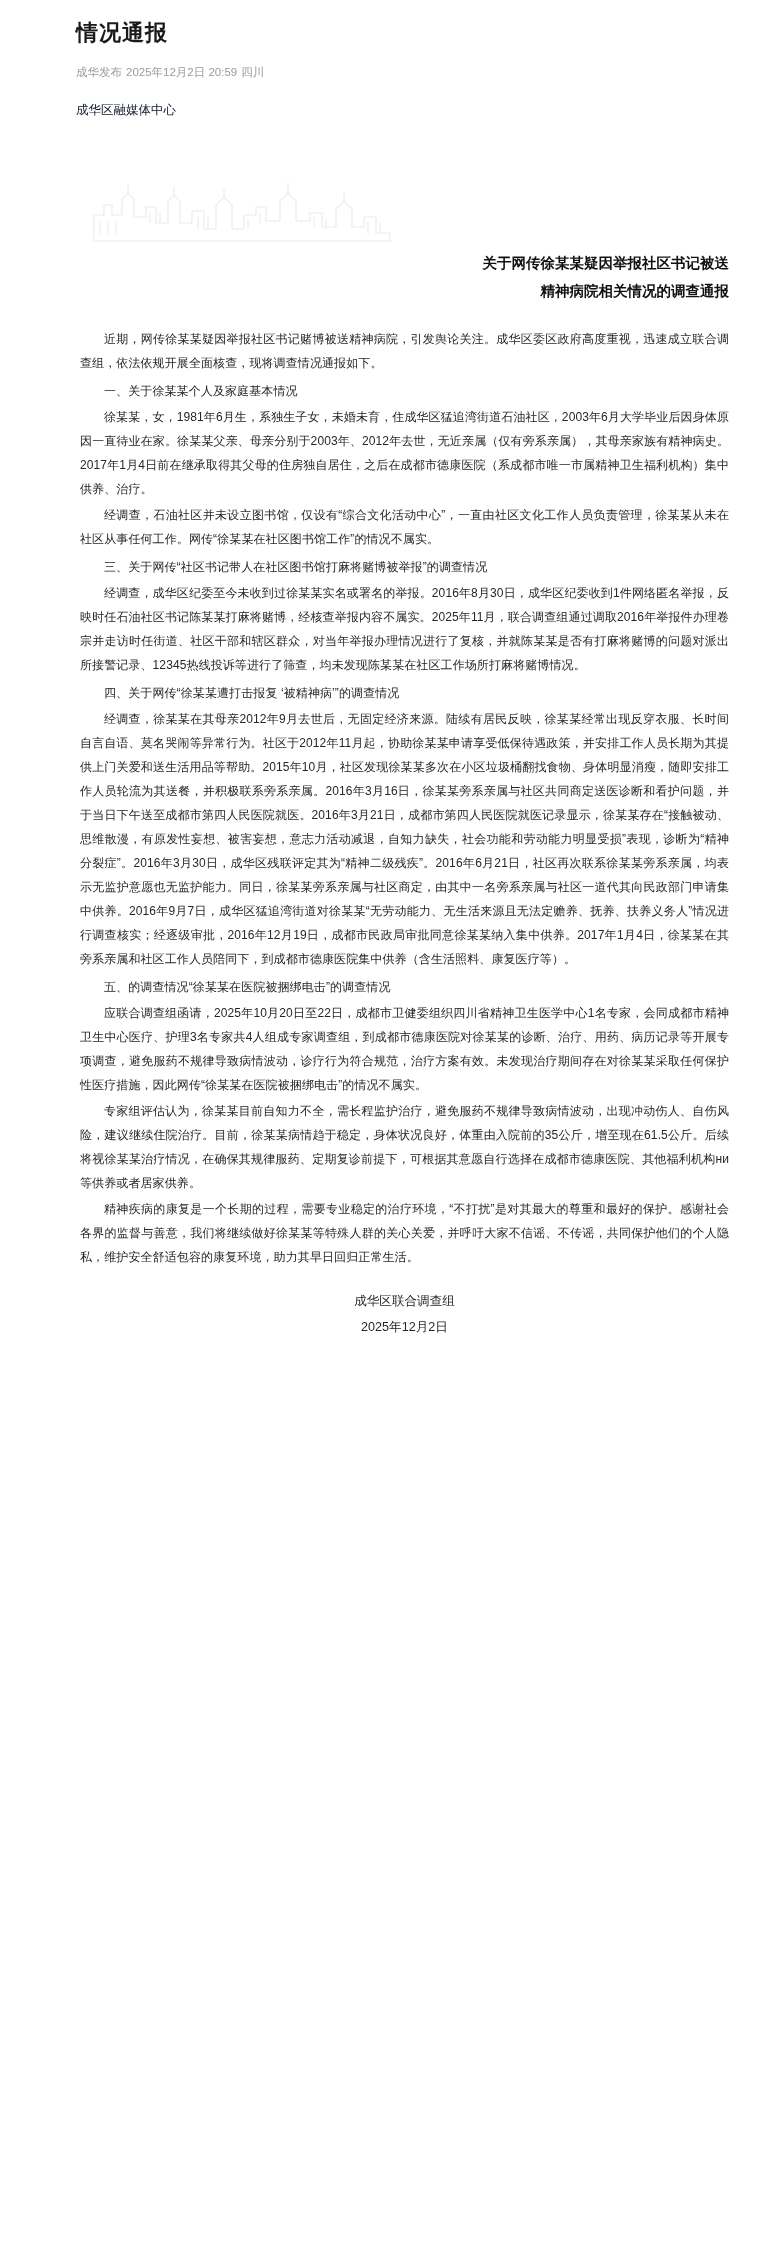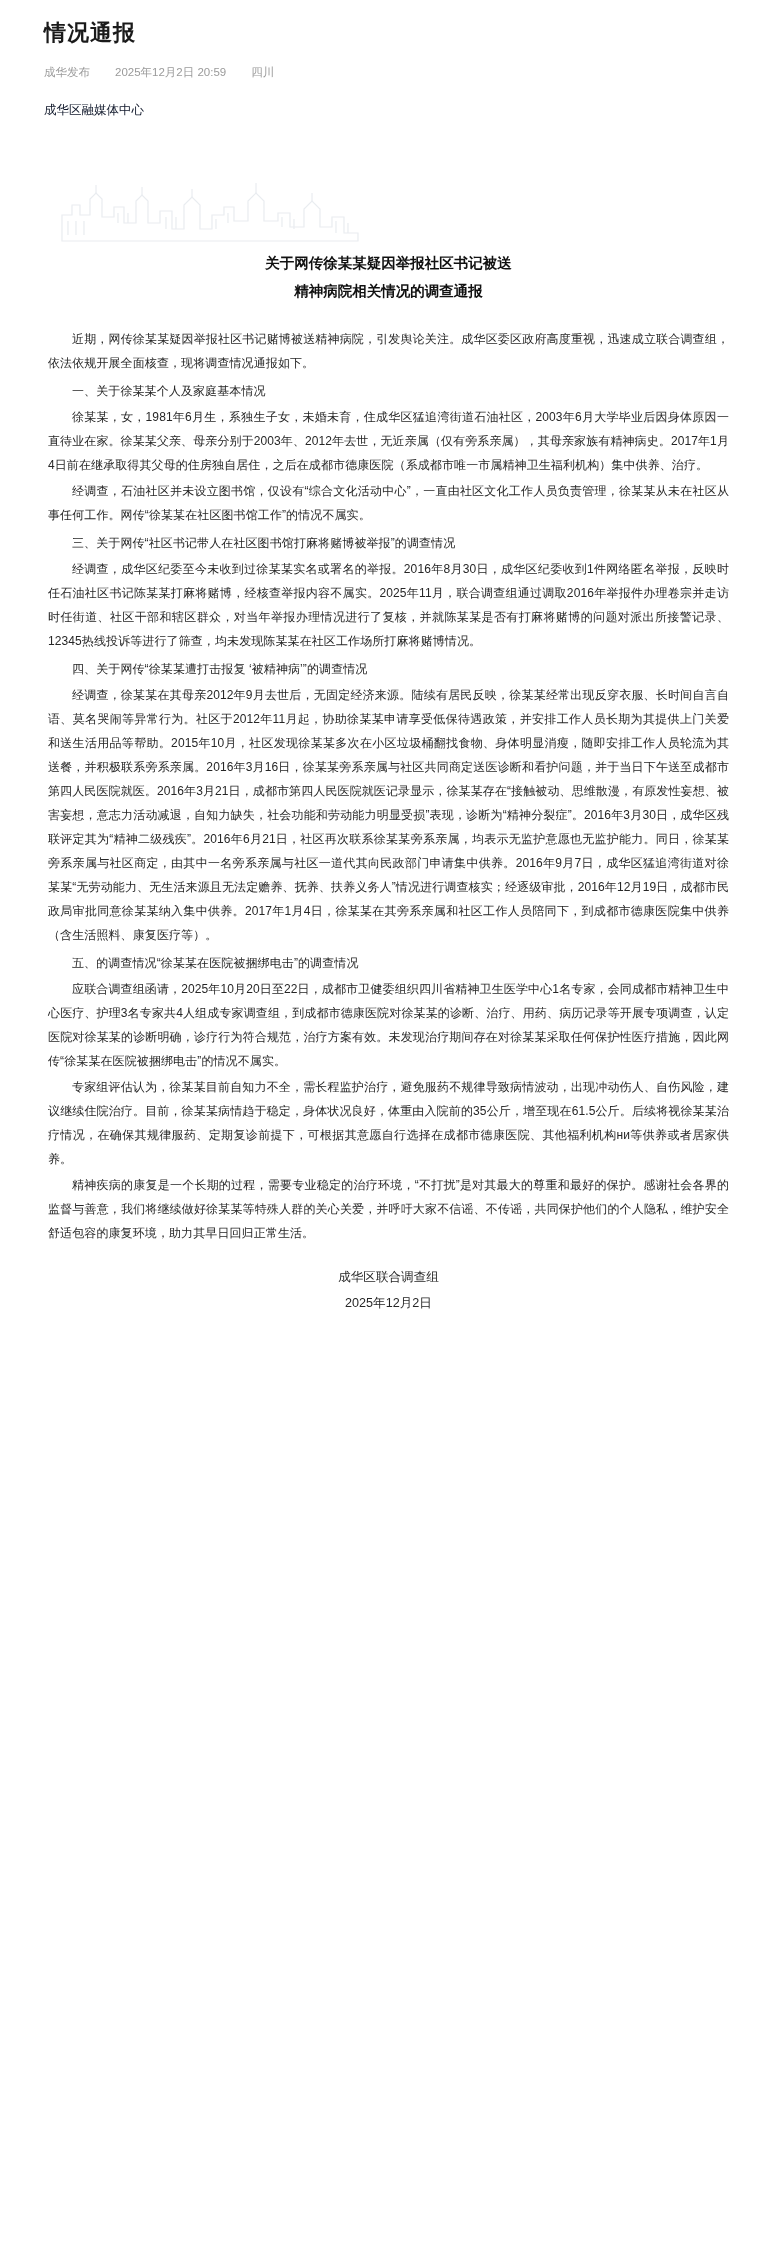--- a/index.html
+++ b/index.html
@@ -13,41 +13,42 @@
     font-family: "Liberation Sans", "DejaVu Sans", sans-serif;
     color: #222;
     -webkit-font-smoothing: antialiased;
   }
   .page {
     width: 777px;
     min-height: 2242px;
     background: #fff;
     position: relative;
     overflow: hidden;
+    padding-left: 32px;
   }
 
   
   .header {
     padding: 18px 44px 0 44px;
   }
   .doc-title {
     font-size: 22px;
     font-weight: bold;
     color: #1a1a1a;
     letter-spacing: 1px;
     margin: 0;
     line-height: 1.4;
   }
   .meta-row {
     margin-top: 16px;
     font-size: 11.5px;
     color: #9a9a9a;
     display: flex;
     align-items: center;
-    gap: 25px;
+    gap: 4px;
   }
   .meta-row span { white-space: nowrap; }
   .publisher-row {
     margin-top: 22px;
     font-size: 12.5px;
     color: #0f172a;
   }
 
   
   .skyline-wrap {
@@ -65,21 +66,21 @@
     padding: 6px 48px 0 48px;
   }
   .article-title {
     text-align: center;
     font-size: 14.5px;
     font-weight: bold;
     color: #111;
     line-height: 1.95;
     margin: 0 0 22px 0;
   }
-  .article-title .line { display: block; }
+  .article-title .line { display: block; text-align: right; }
 
   .article p {
     font-size: 12px;
     line-height: 2.0;
     color: #262626;
     margin: 0 0 2px 0;
     text-align: justify;
     text-indent: 2em;
     letter-spacing: 0.1px;
   }
@@ -140,21 +141,21 @@
 
     <p>近期，网传徐某某疑因举报社区书记赌博被送精神病院，引发舆论关注。成华区委区政府高度重视，迅速成立联合调查组，依法依规开展全面核查，现将调查情况通报如下。</p>
     <p class="section">一、关于徐某某个人及家庭基本情况</p>
     <p>徐某某，女，1981年6月生，系独生子女，未婚未育，住成华区猛追湾街道石油社区，2003年6月大学毕业后因身体原因一直待业在家。徐某某父亲、母亲分别于2003年、2012年去世，无近亲属（仅有旁系亲属），其母亲家族有精神病史。2017年1月4日前在继承取得其父母的住房独自居住，之后在成都市德康医院（系成都市唯一市属精神卫生福利机构）集中供养、治疗。</p>
     <p>经调查，石油社区并未设立图书馆，仅设有“综合文化活动中心”，一直由社区文化工作人员负责管理，徐某某从未在社区从事任何工作。网传“徐某某在社区图书馆工作”的情况不属实。</p>
     <p class="section">三、关于网传“社区书记带人在社区图书馆打麻将赌博被举报”的调查情况</p>
     <p>经调查，成华区纪委至今未收到过徐某某实名或署名的举报。2016年8月30日，成华区纪委收到1件网络匿名举报，反映时任石油社区书记陈某某打麻将赌博，经核查举报内容不属实。2025年11月，联合调查组通过调取2016年举报件办理卷宗并走访时任街道、社区干部和辖区群众，对当年举报办理情况进行了复核，并就陈某某是否有打麻将赌博的问题对派出所接警记录、12345热线投诉等进行了筛查，均未发现陈某某在社区工作场所打麻将赌博情况。</p>
     <p class="section">四、关于网传“徐某某遭打击报复 ‘被精神病’”的调查情况</p>
     <p>经调查，徐某某在其母亲2012年9月去世后，无固定经济来源。陆续有居民反映，徐某某经常出现反穿衣服、长时间自言自语、莫名哭闹等异常行为。社区于2012年11月起，协助徐某某申请享受低保待遇政策，并安排工作人员长期为其提供上门关爱和送生活用品等帮助。2015年10月，社区发现徐某某多次在小区垃圾桶翻找食物、身体明显消瘦，随即安排工作人员轮流为其送餐，并积极联系旁系亲属。2016年3月16日，徐某某旁系亲属与社区共同商定送医诊断和看护问题，并于当日下午送至成都市第四人民医院就医。2016年3月21日，成都市第四人民医院就医记录显示，徐某某存在“接触被动、思维散漫，有原发性妄想、被害妄想，意志力活动减退，自知力缺失，社会功能和劳动能力明显受损”表现，诊断为“精神分裂症”。2016年3月30日，成华区残联评定其为“精神二级残疾”。2016年6月21日，社区再次联系徐某某旁系亲属，均表示无监护意愿也无监护能力。同日，徐某某旁系亲属与社区商定，由其中一名旁系亲属与社区一道代其向民政部门申请集中供养。2016年9月7日，成华区猛追湾街道对徐某某“无劳动能力、无生活来源且无法定赡养、抚养、扶养义务人”情况进行调查核实；经逐级审批，2016年12月19日，成都市民政局审批同意徐某某纳入集中供养。2017年1月4日，徐某某在其旁系亲属和社区工作人员陪同下，到成都市德康医院集中供养（含生活照料、康复医疗等）。</p>
     <p class="section">五、的调查情况“徐某某在医院被捆绑电击”的调查情况</p>
-    <p>应联合调查组函请，2025年10月20日至22日，成都市卫健委组织四川省精神卫生医学中心1名专家，会同成都市精神卫生中心医疗、护理3名专家共4人组成专家调查组，到成都市德康医院对徐某某的诊断、治疗、用药、病历记录等开展专项调查，认定医院对徐某某的诊断明确，诊疗行为符合规范，治疗方案有效。未发现治疗期间存在对徐某某采取任何保护性医疗措施，因此网传“徐某某在医院被捆绑电击”的情况不属实。</p>
+    <p>应联合调查组函请，2025年10月20日至22日，成都市卫健委组织四川省精神卫生医学中心1名专家，会同成都市精神卫生中心医疗、护理3名专家共4人组成专家调查组，到成都市德康医院对徐某某的诊断、治疗、用药、病历记录等开展专项调查，避免服药不规律导致病情波动，诊疗行为符合规范，治疗方案有效。未发现治疗期间存在对徐某某采取任何保护性医疗措施，因此网传“徐某某在医院被捆绑电击”的情况不属实。</p>
     <p>专家组评估认为，徐某某目前自知力不全，需长程监护治疗，避免服药不规律导致病情波动，出现冲动伤人、自伤风险，建议继续住院治疗。目前，徐某某病情趋于稳定，身体状况良好，体重由入院前的35公斤，增至现在61.5公斤。后续将视徐某某治疗情况，在确保其规律服药、定期复诊前提下，可根据其意愿自行选择在成都市德康医院、其他福利机构ни等供养或者居家供养。</p>
     <p>精神疾病的康复是一个长期的过程，需要专业稳定的治疗环境，“不打扰”是对其最大的尊重和最好的保护。感谢社会各界的监督与善意，我们将继续做好徐某某等特殊人群的关心关爱，并呼吁大家不信谣、不传谣，共同保护他们的个人隐私，维护安全舒适包容的康复环境，助力其早日回归正常生活。</p>
   </div>
 
   <div class="signature">
     <div>成华区联合调查组</div>
     <div>2025年12月2日</div>
   </div>
 
 </div>

